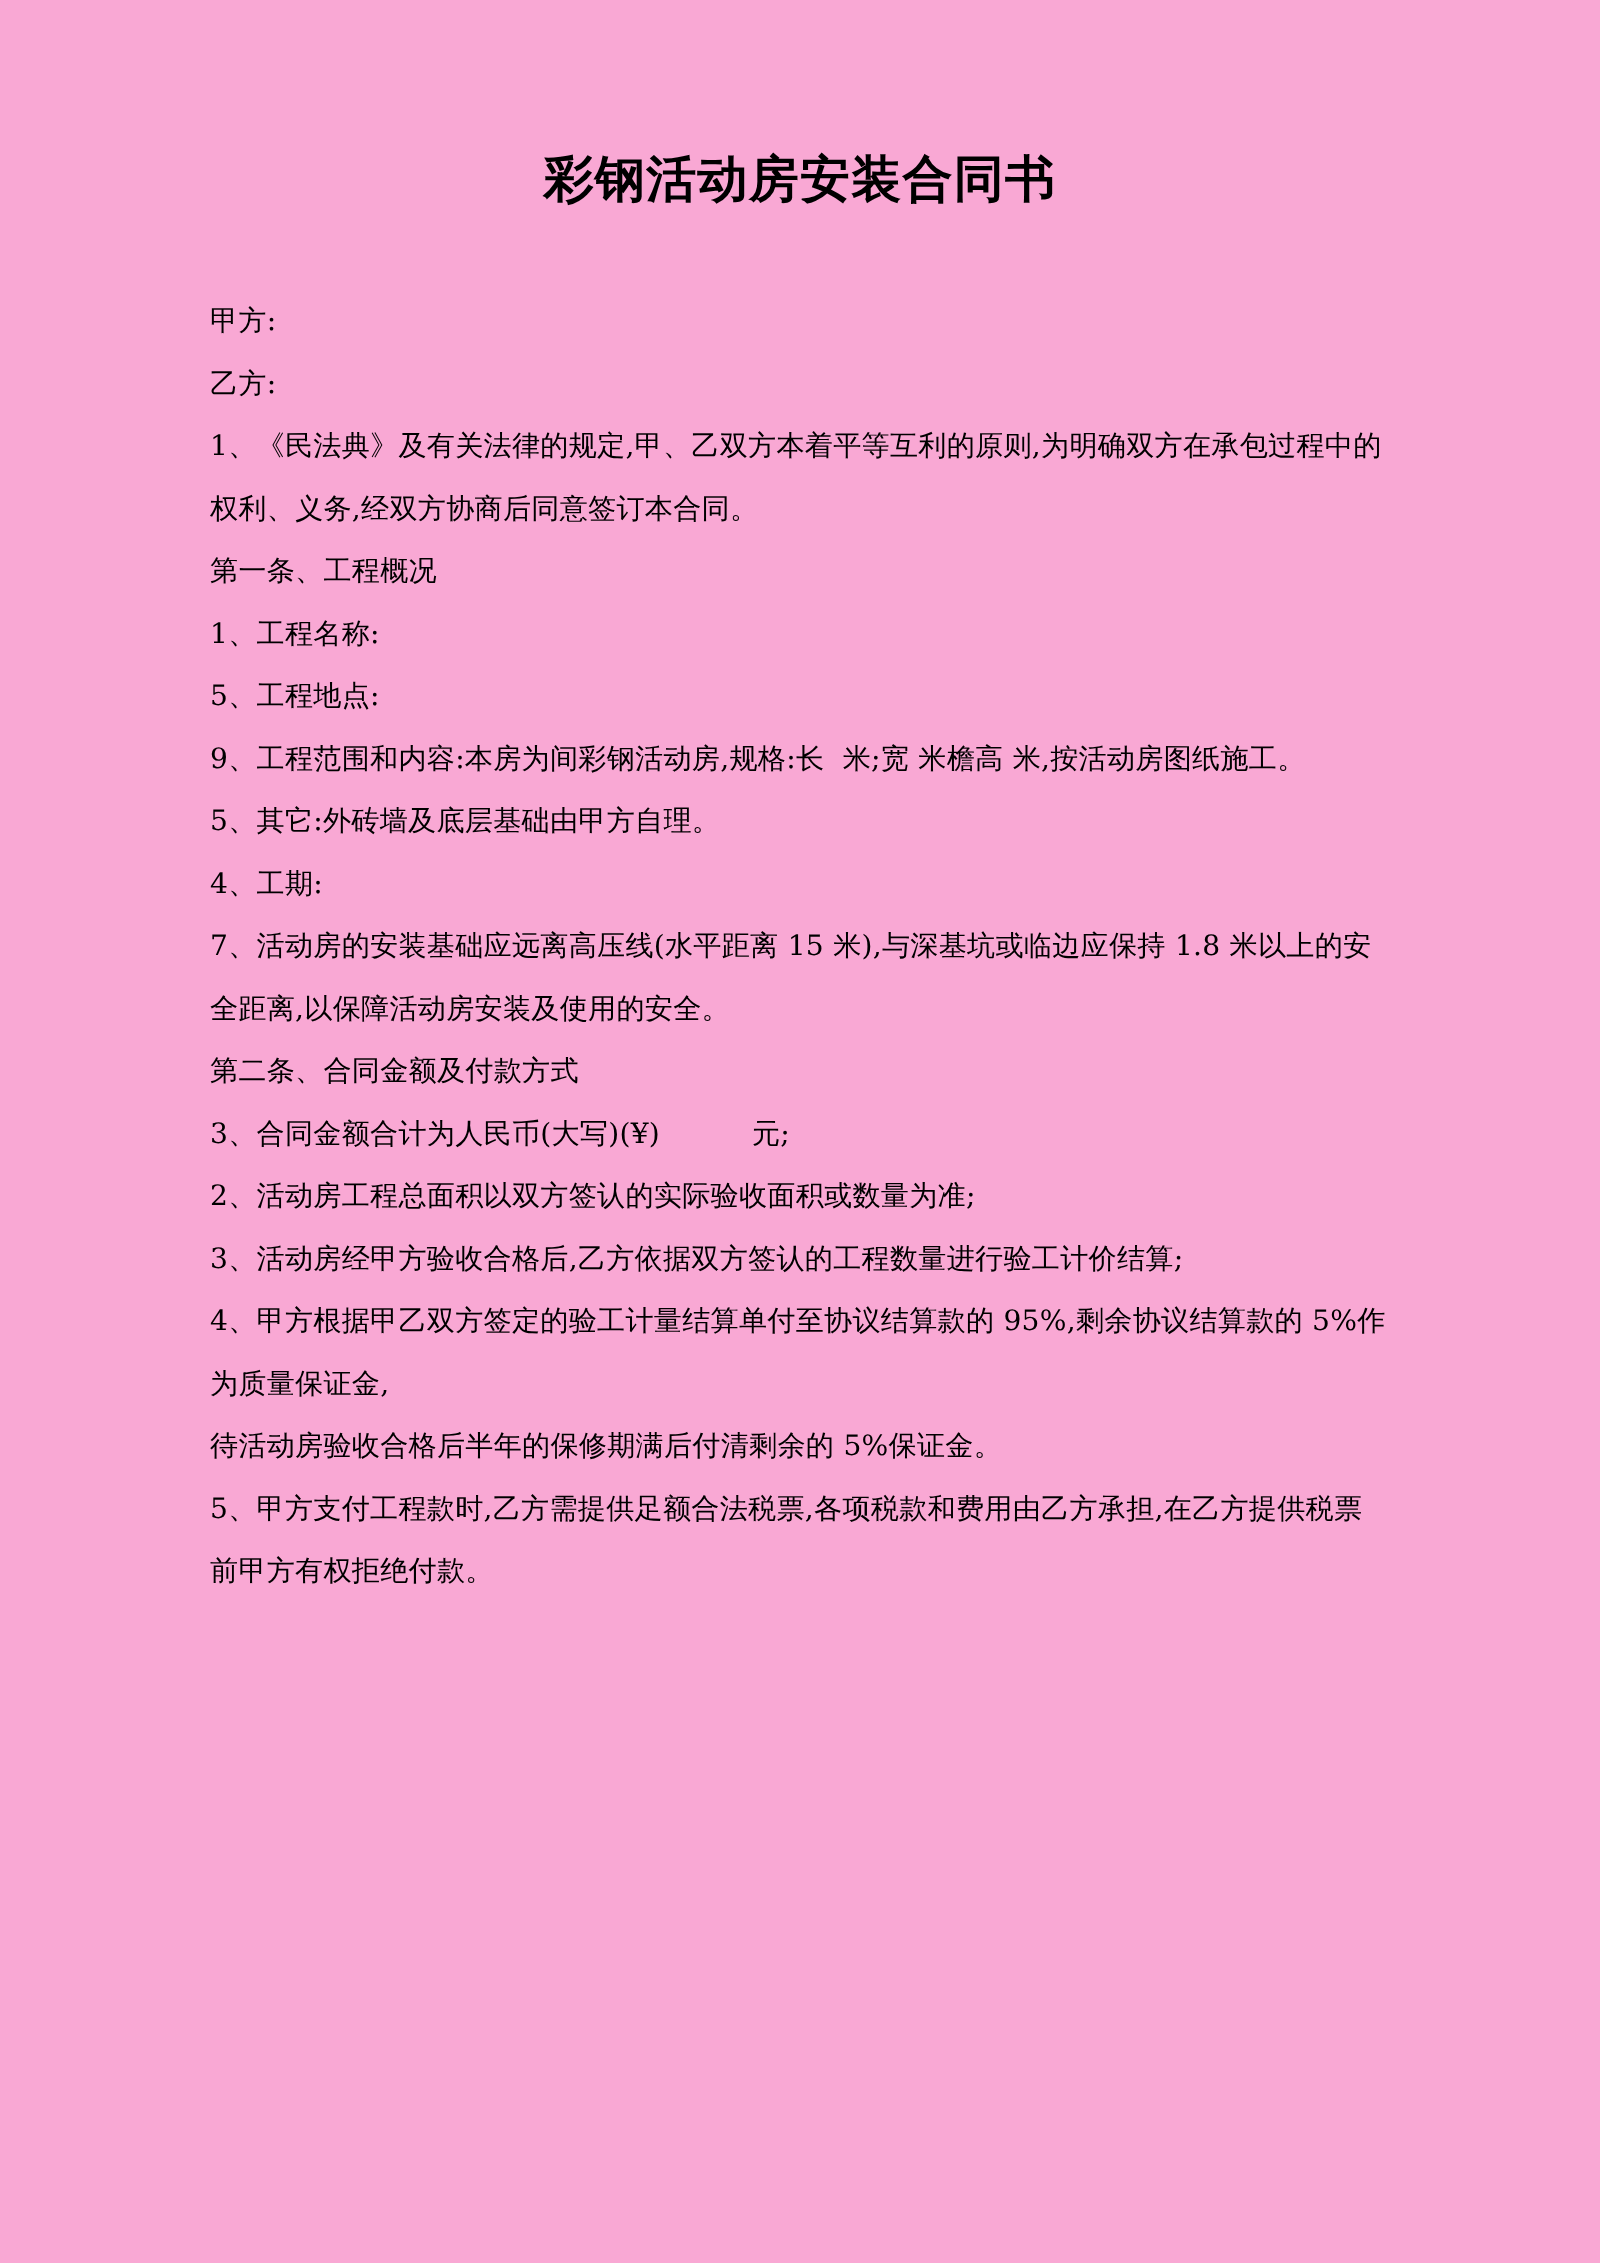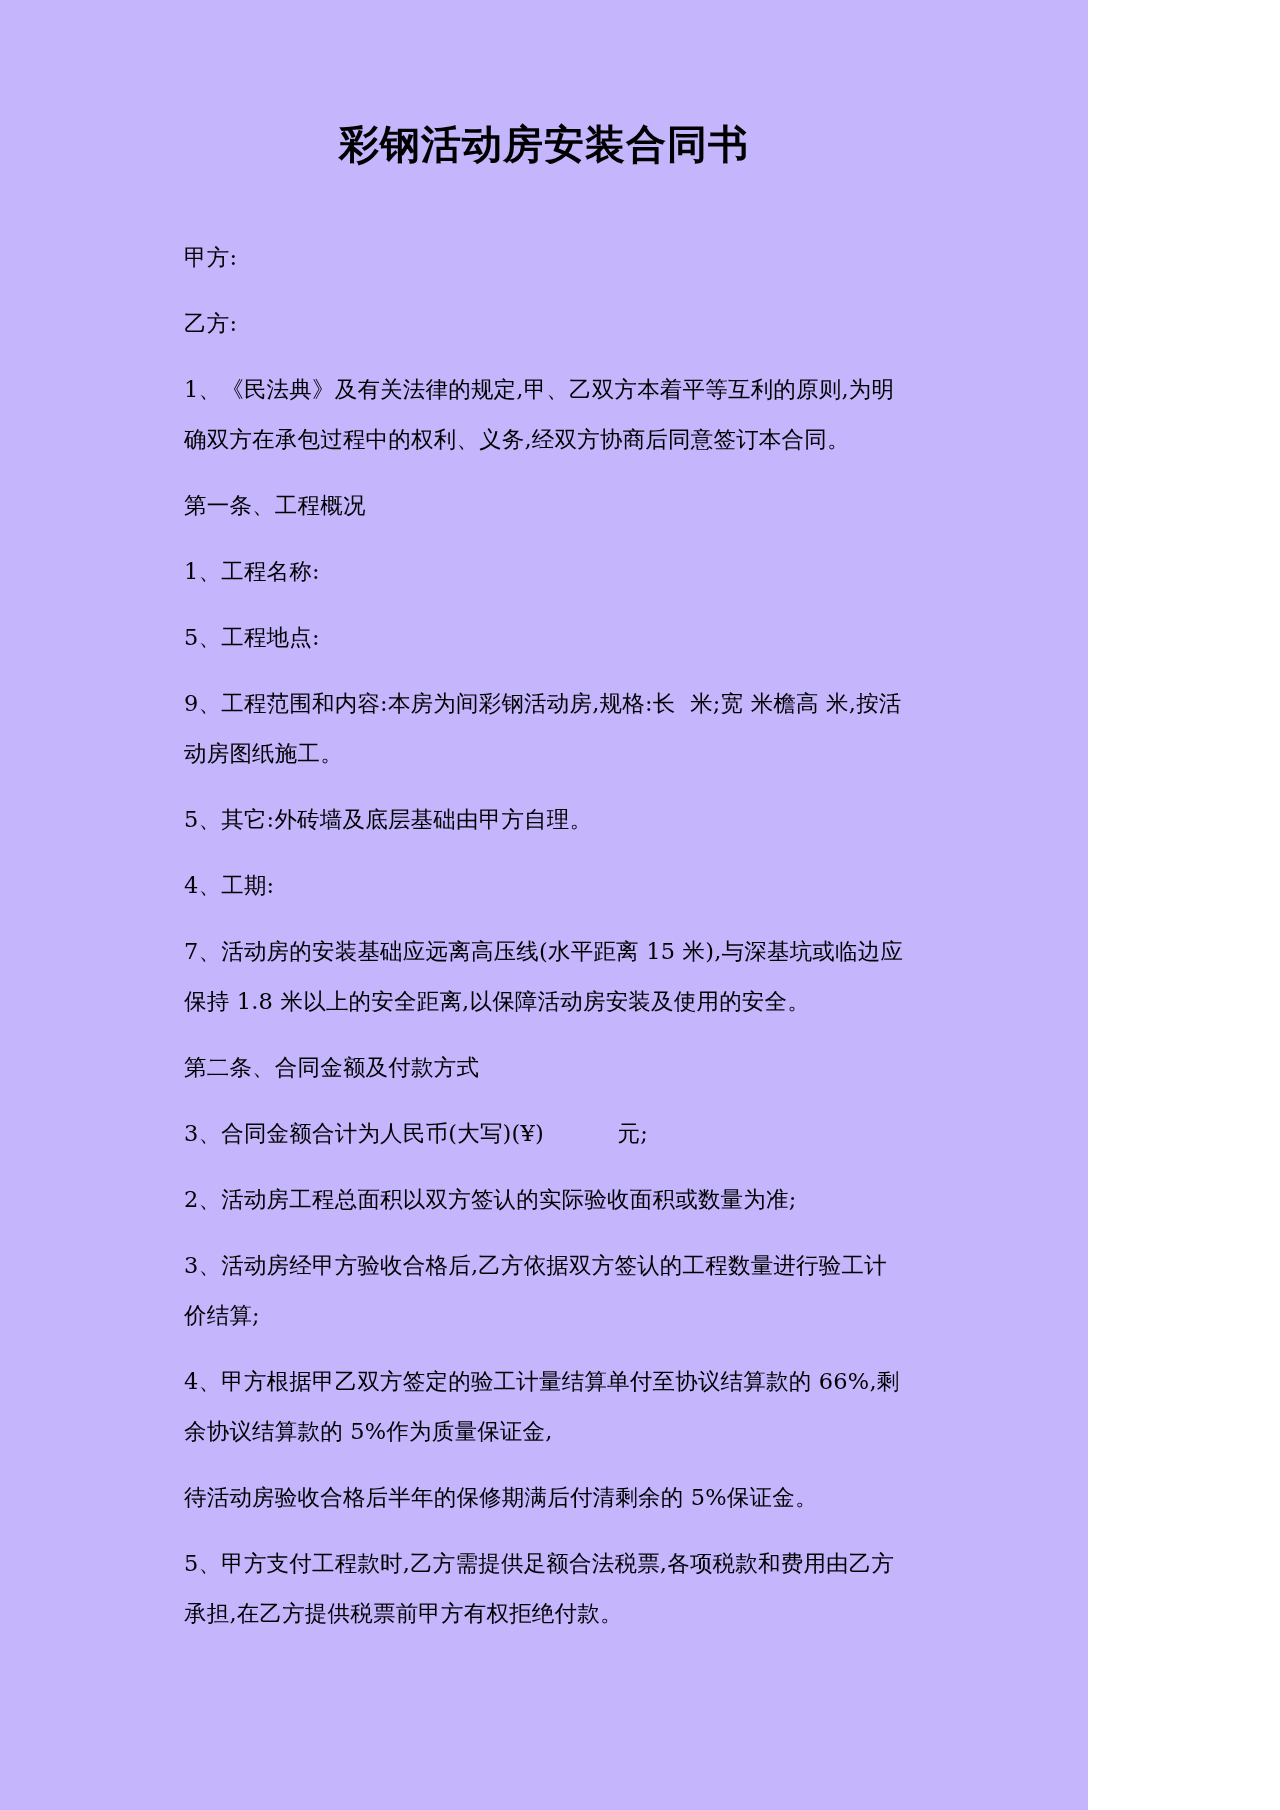--- a/index.html
+++ b/index.html
@@ -5,45 +5,45 @@
   html, body {
     margin: 0;
     padding: 0;
     background: #ffffff;
   }
   body {
     font-family: "DejaVu Serif", "Liberation Serif", serif;
     color: #000000;
   }
   .page {
-    width: 1088px;
+    width: 1280px;
     height: 1810px;
     box-sizing: border-box;
     padding: 118px 168px 0 168px;
-    background: #c4b5fd;
+    background: #f9a8d4;
     position: relative;
     overflow: hidden;
   }
   .doc-title {
     font-family: "DejaVu Sans", "Liberation Sans", sans-serif;
     font-weight: bold;
     font-size: 40px;
     text-align: center;
     letter-spacing: 1px;
     margin: 0 0 62px 0;
     line-height: 1.3;
   }
   .body-text {
     font-size: 22.5px;
     line-height: 50px;
     text-align: left;
     letter-spacing: 0.2px;
   }
   .para {
-    margin: 16px;
+    margin: 0;
     padding: 0;
     white-space: pre-wrap;
     word-break: break-all;
   }
 </style>
 </head>
 <body>
 
 <div class="page">
 
@@ -57,18 +57,18 @@
     <p class="para">1、工程名称:</p>
     <p class="para">5、工程地点:</p>
     <p class="para">9、工程范围和内容:本房为间彩钢活动房,规格:长  米;宽 米檐高 米,按活动房图纸施工。</p>
     <p class="para">5、其它:外砖墙及底层基础由甲方自理。</p>
     <p class="para">4、工期:</p>
     <p class="para">7、活动房的安装基础应远离高压线(水平距离 15 米),与深基坑或临边应保持 1.8 米以上的安全距离,以保障活动房安装及使用的安全。</p>
     <p class="para">第二条、合同金额及付款方式</p>
     <p class="para">3、合同金额合计为人民币(大写)(¥)          元;</p>
     <p class="para">2、活动房工程总面积以双方签认的实际验收面积或数量为准;</p>
     <p class="para">3、活动房经甲方验收合格后,乙方依据双方签认的工程数量进行验工计价结算;</p>
-    <p class="para">4、甲方根据甲乙双方签定的验工计量结算单付至协议结算款的 66%,剩余协议结算款的 5%作为质量保证金,</p>
+    <p class="para">4、甲方根据甲乙双方签定的验工计量结算单付至协议结算款的 95%,剩余协议结算款的 5%作为质量保证金,</p>
     <p class="para">待活动房验收合格后半年的保修期满后付清剩余的 5%保证金。</p>
     <p class="para">5、甲方支付工程款时,乙方需提供足额合法税票,各项税款和费用由乙方承担,在乙方提供税票前甲方有权拒绝付款。</p>
   </div>
 
 </div>
 
 </body></html>

